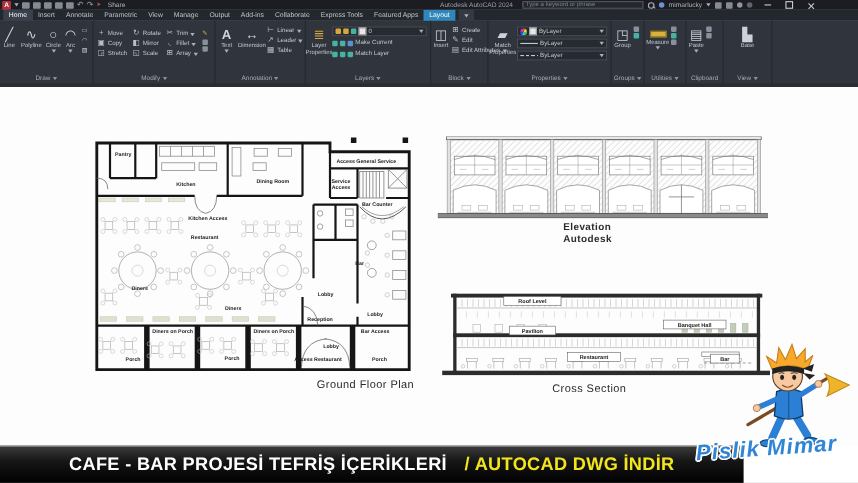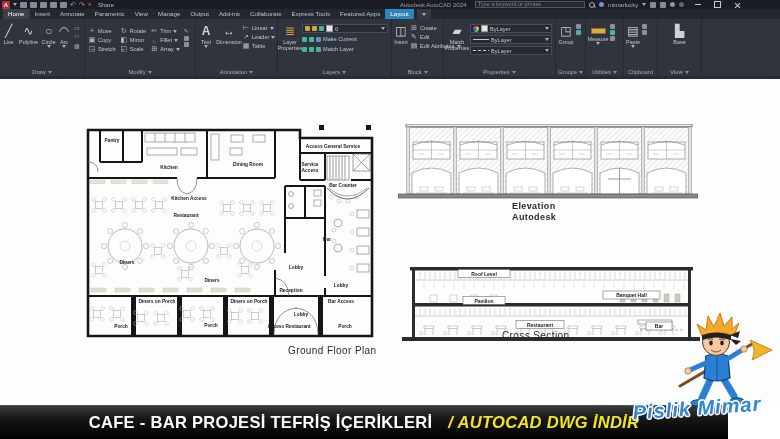--- a/index.html
+++ b/index.html
@@ -73,25 +73,25 @@
   .lineprev{width:16px;height:1px;background:#c3c8cf;}
   .lineprev.dash{background:repeating-linear-gradient(90deg,#c3c8cf 0 3px,transparent 3px 5px);}
   .spacer{flex:1;}
   .measureic{width:13px;height:4px;background:#d8b23c;border:1px solid #8a6f1e;margin:5px 0 2px;}
 
   
   .canvas{position:absolute;left:0;top:79px;width:780px;height:326px;background:#fdfdfd;z-index:1;}
   .dtitle{position:absolute;color:#2b2b2b;font-weight:normal;letter-spacing:.4px;z-index:2;}
 
   
-  .banner{position:absolute;left:0;top:405px;width:728px;height:34px;z-index:5;
+  .banner{position:absolute;left:0;top:405px;width:676px;height:34px;z-index:5;
           background:linear-gradient(#3a3a3a,#161616 40%,#000);border-top:1px solid #555;
           display:flex;align-items:center;justify-content:center;box-sizing:border-box;gap:10px;}
   .banner .t{font-size:16.5px;font-weight:bold;letter-spacing:.3px;color:#fff;white-space:pre;}
-  .banner .accent{margin-left:6px;font-style:italic;}
+  .banner .accent{margin-left:6px;}
 
   
   .mascot{position:absolute;left:672px;top:310px;z-index:8;}
   .sig{position:absolute;left:612px;top:397px;width:170px;text-align:center;z-index:9;
        font-size:20px;font-style:italic;font-weight:bold;letter-spacing:1px;
        transform:rotate(-4deg);
        text-shadow:-1.5px 0 #fff,1.5px 0 #fff,0 -1.5px #fff,0 1.5px #fff,
                    -1px -1px #fff,1px 1px #fff,-1px 1px #fff,1px -1px #fff;}
 
   svg text{font-family:"Liberation Sans",sans-serif;}
@@ -953,21 +953,21 @@
         <rect x="203" y="27" width="57" height="8" fill="#fff" stroke="#555" stroke-width="0.5"></rect>
         <text x="231.5" y="33" text-anchor="middle" font-size="5" font-weight="bold" fill="#222">Banquet Hall</text>
         <rect x="63" y="32.5" width="42" height="8" fill="#fff" stroke="#555" stroke-width="0.5"></rect>
         <text x="84" y="38.5" text-anchor="middle" font-size="5" font-weight="bold" fill="#222">Pavilion</text>
         <rect x="116" y="56.5" width="48" height="8" fill="#fff" stroke="#555" stroke-width="0.5"></rect>
         <text x="140" y="62.5" text-anchor="middle" font-size="5" font-weight="bold" fill="#222">Restaurant</text>
         <rect x="246" y="58" width="26" height="8" fill="#fff" stroke="#555" stroke-width="0.5"></rect>
         <text x="259" y="64" text-anchor="middle" font-size="5" font-weight="bold" fill="#222">Bar</text>
       </g>
   </svg>
-  <div class="dtitle" style="left:502px;top:330px;font-size:10px">Cross Section</div>
+  <div class="dtitle" style="left:502px;top:348px;font-size:10px">Cross Section</div>
 
   <div class="banner">
     <span class="t">CAFE - BAR PROJESİ TEFRİŞ İÇERİKLERİ</span>
     <span class="t accent" id="banner-accent" style="color: rgb(242, 229, 28);">/ AUTOCAD DWG İNDİR</span>
   </div>
 
   <svg class="mascot" width="108" height="104" viewBox="0 0 108 104">
     <line x1="8" y1="76" x2="80" y2="34" stroke="#7a4a22" stroke-width="3" stroke-linecap="round"></line>
     <path d="M78,30 L100,40 L80,50 Q85,40 78,30 Z" fill="#f0b42a" stroke="#c08a18" stroke-width="1"></path>
     <line x1="40" y1="66" x2="30" y2="88" stroke="#2b80d6" stroke-width="7" stroke-linecap="round"></line>

